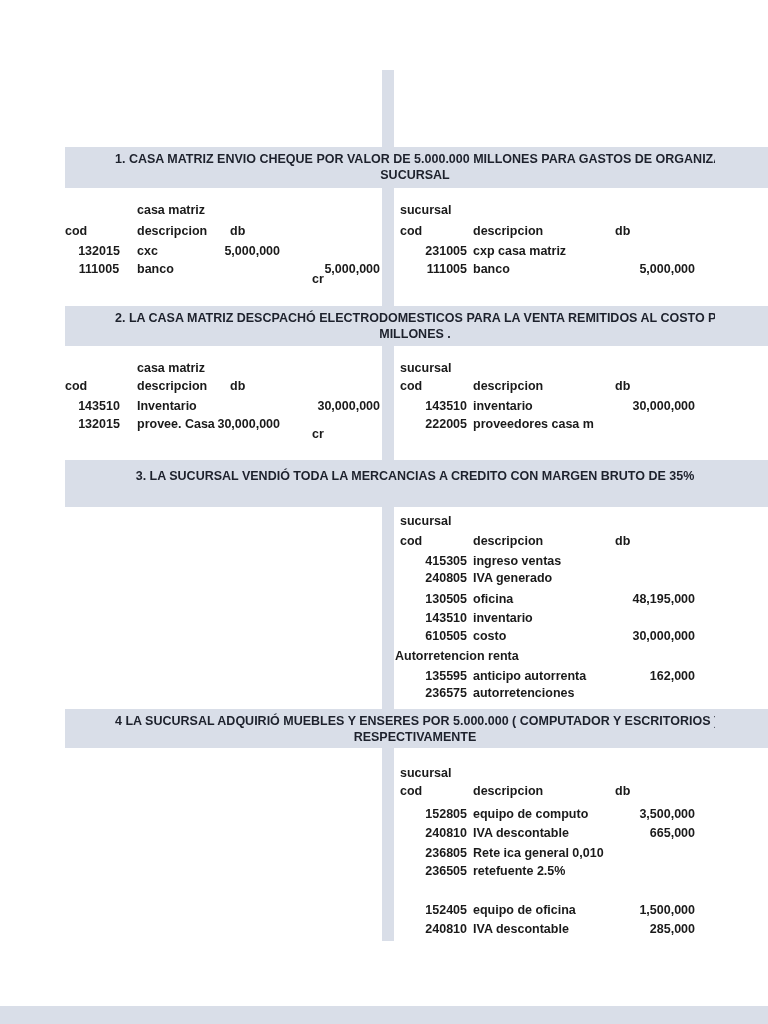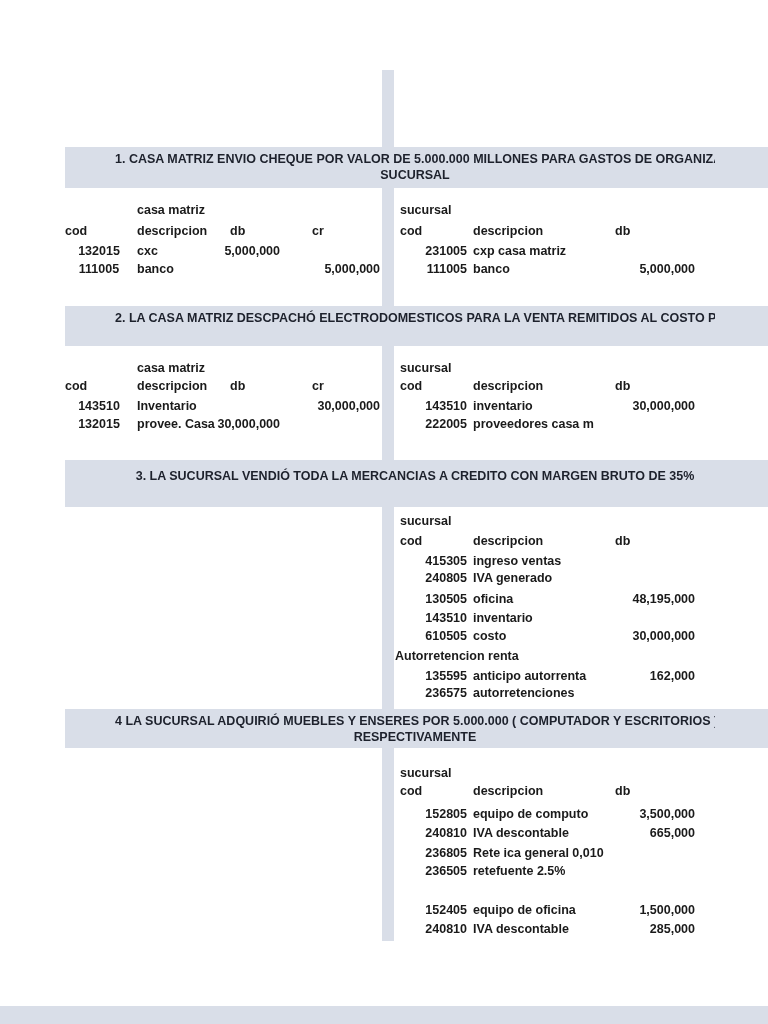--- a/index.html
+++ b/index.html
@@ -21,21 +21,21 @@
   }
   .l1{top:4px;}
   .l2{top:20px;text-align:center;}
   .tl{text-align:left;}
   .tc{text-align:center;}
   #band3 .l1{top:8px;}
   .row{position:absolute;left:0;top:0;width:768px;height:16px;}
   .row span{position:absolute;top:0;font-size:12.5px;line-height:15px;white-space:nowrap;}
   
   .Llabel{left:137px;}
-  .LhCod{left:65px;}  .LhDesc{left:137px;} .LhDb{left:230px;} .LhCr{left:312px;}
+  .LhCod{left:65px;}  .LhDesc{left:137px;} .LhDb{left:230px;} .LhCr{left:312px;margin-top:48px;}
   .Lcode{left:70px;width:58px;text-align:center;}
   .Ldesc{left:137px;}
   .Ldb{left:200px;width:80px;text-align:right;}
   .Lcr{left:300px;width:80px;text-align:right;}
   
   .Rlabel{left:400px;}
   .RhCod{left:400px;} .RhDesc{left:473px;} .RhDb{left:615px;}
   .Rcode{left:405px;width:62px;text-align:right;}
   .Rdesc{left:473px;}
   .Rdb{left:595px;width:100px;text-align:right;}
@@ -79,20 +79,21 @@
     <span class="Ldesc">banco</span>
     <span class="Ldb"></span>
     <span class="Lcr">5,000,000</span>
     <span class="Rcode">111005</span>
     <span class="Rdesc">banco</span>
     <span class="Rdb">5,000,000</span>
   </div>
 
   <div class="band" id="band2">
     <div class="l1 tl">2. LA CASA MATRIZ DESCPACHÓ ELECTRODOMESTICOS PARA LA VENTA REMITIDOS AL COSTO POR VALOR DE</div>
+    <div class="l2">MILLONES .</div>
   </div>
   <div class="row" style="top:361px">
     <span class="Llabel">casa matriz</span>
     <span class="Rlabel">sucursal</span>
   </div>
   <div class="row" style="top:379px">
     <span class="LhCod">cod</span>
     <span class="LhDesc">descripcion</span>
     <span class="LhDb">db</span>
     <span class="LhCr">cr</span>

